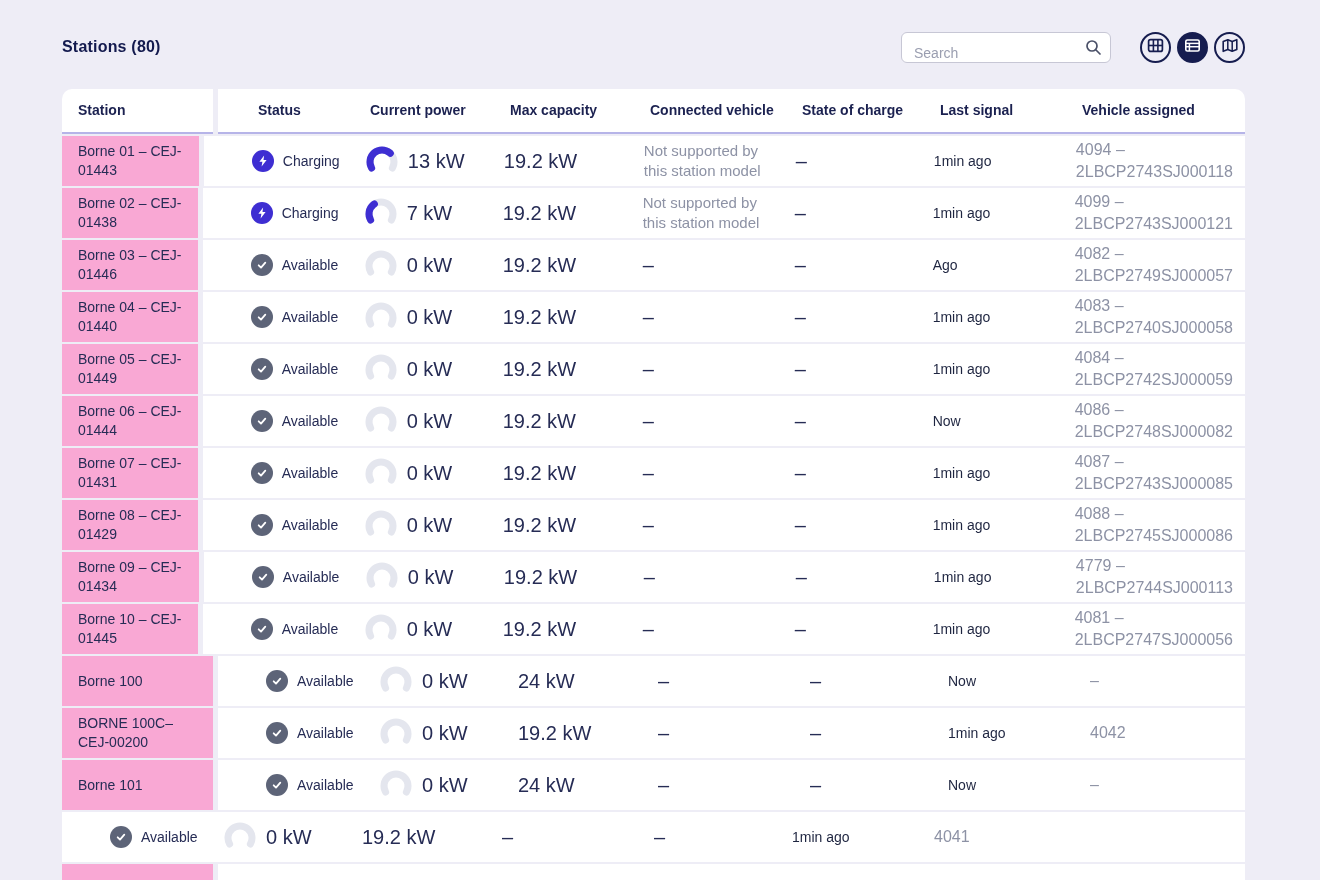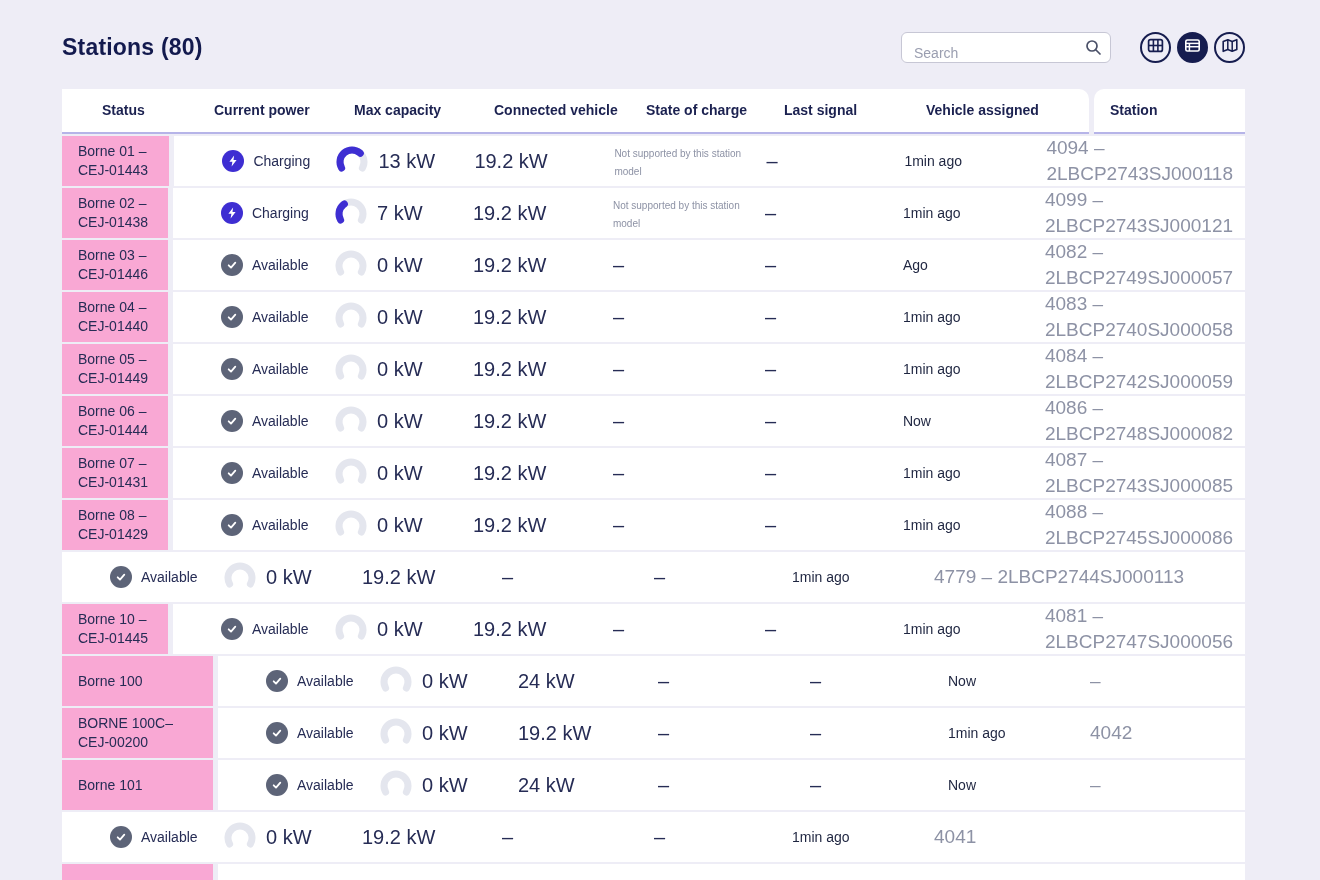--- a/index.html
+++ b/index.html
@@ -8,21 +8,21 @@
     width: 1320px; height: 880px; overflow: hidden;
     background: #eeedf6;
     font-family: "Liberation Sans", sans-serif;
     color: #262c55;
   }
   
   .topbar {
     display: flex; align-items: center; justify-content: space-between;
     margin: 28px 75px 23px 62px; height: 38px;
   }
-  .page-title { font-size: 23px; font-weight: 700; color: #131a4e; letter-spacing: .2px; }
+  .page-title { font-size: 16px; font-weight: 700; color: #131a4e; letter-spacing: .2px; }
   .topbar-right { display: flex; align-items: center; gap: 29px; }
   .search-box { position: relative; width: 210px; height: 31px; }
   .search-box input {
     width: 100%; height: 100%; border: 1px solid #c7c7d5; border-radius: 6px;
     background: #fff; padding: 12px 34px 0 12px; outline: none;
     font: 14px "Liberation Sans", sans-serif; color: #2a3057;
   }
   .search-box input::placeholder { color: #9a9eb0; }
   .search-icon { position: absolute; right: 9px; top: 7px; pointer-events: none; }
   .view-buttons { display: flex; gap: 6px; }
@@ -54,22 +54,22 @@
   }
   .c-status  { width: 112px; display: flex; align-items: center; gap: 9px; }
   .c-power   { width: 140px; display: flex; align-items: center; gap: 8px; }
   .c-max     { width: 140px; }
   .c-conn    { width: 152px; padding-right: 20px; }
   .c-soc     { width: 138px; }
   .c-signal  { width: 142px; }
   .c-vehicle { flex: 1; padding-right: 12px; }
   .val    { font-size: 20px; color: #262c55; }
   .signal { font-size: 14px; color: #1e2540; }
-  .muted  { font-size: 10px; color: #8d92a5; line-height: 1.35; }
-  .vehicle-val { font-size: 19px; color: #8d92a5; line-height: 1.35; }
+  .muted  { font-size: 15px; color: #8d92a5; line-height: 1.35; }
+  .vehicle-val { font-size: 16px; color: #8d92a5; line-height: 1.35; }
   .status-badge {
     width: 22px; height: 22px; border-radius: 50%; flex-shrink: 0;
     display: flex; align-items: center; justify-content: center;
   }
   .is-charging  .status-badge { background: #3e2ed2; }
   .is-available .status-badge { background: #5d6478; }
   .status-label { font-size: 14px; color: #262c55; }
   .gauge { flex-shrink: 0; }
   
   .row.partial .row-station, .row.partial .row-main { cursor: default; }
@@ -118,36 +118,36 @@
             <line x1="11.2" y1="4.4" x2="11.2" y2="14.3" stroke="#161d4f" stroke-width="1.5"></line>
           </svg>
         </span>
       </button>
     </div>
   </div>
 </div>
 
 <div class="table">
   <div class="thead">
+    <div class="block th-station">
+      <span class="th">Station</span>
+    </div>
     <div class="block th-main">
       <div class="c-status">
           <span class="th">Status</span>
         </div>
       <div class="c-power">
           <span class="th">Current power</span>
         </div>
       <div class="c-max"><span class="th">Max capacity</span></div>
       <div class="c-conn"><span class="th">Connected vehicle</span></div>
       <div class="c-soc"><span class="th">State of charge</span></div>
       <div class="c-signal"><span class="th">Last signal</span></div>
       <div class="c-vehicle"><span class="th">Vehicle assigned</span></div>
     </div>
-    <div class="block th-station">
-      <span class="th">Station</span>
-    </div>
   </div>
 
   <div>
   <div class="row is-charging">
     <div class="row-station">Borne 01 – CEJ-01443</div>
     <div class="row-main">
       <div class="c-status">
         <span class="status-badge">
           <svg class="bolt-icon" width="12" height="12" viewBox="0 0 12 12">
             <polygon points="7.1,0.4 2.4,6.7 5.4,6.7 4.6,11.6 9.6,5.1 6.5,5.1" fill="#ffffff"></polygon>
@@ -434,20 +434,21 @@
       <div class="c-signal">
         <span class="signal">1min ago</span>
       </div>
       <div class="c-vehicle">
         <span class="vehicle-val">4088 – 2LBCP2745SJ000086</span>
       </div>
     </div>
   </div>
 
   <div class="row is-available">
+    <div class="row-station">Borne 09 – CEJ-01434</div>
     <div class="row-main">
       <div class="c-status">
         <span class="status-badge">
 
           <svg class="check-icon" width="12" height="12" viewBox="0 0 12 12">
             <polyline points="2.7,6.3 5,8.6 9.3,3.7" fill="none" stroke="#ffffff" stroke-width="1.8" stroke-linecap="round" stroke-linejoin="round"></polyline>
           </svg>
         </span>
         <span class="status-label">Available</span>
       </div>

